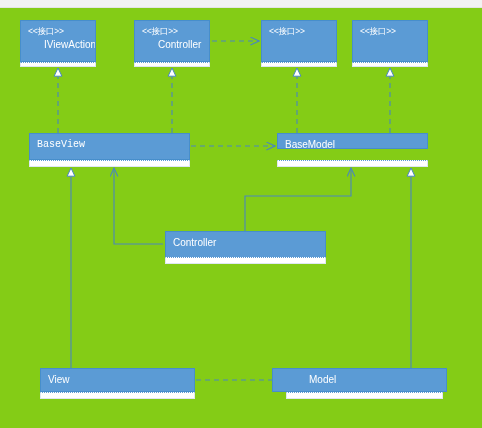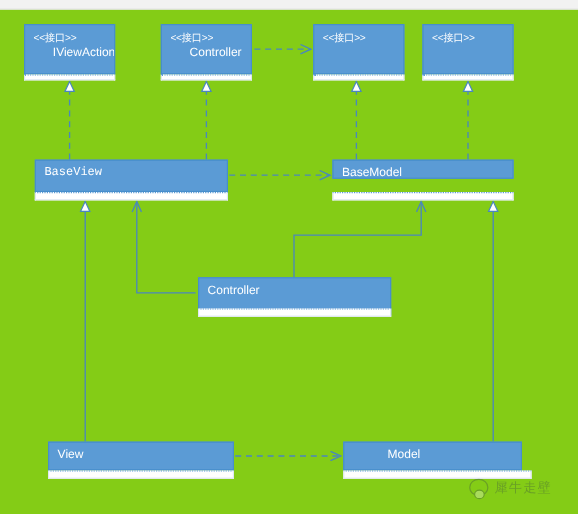--- a/index.html
+++ b/index.html
@@ -178,23 +178,19 @@
   <div class="node" style="left:165px; top:231px; width:161px; height:32px;">
     <div class="nm">Controller</div>
   </div>
   <div class="compart" style="left:165px; top:257px; width:161px; height:7px;"></div>
 
   <div class="node" style="left:40px; top:368px; width:155px; height:24px;">
     <div class="nm">View</div>
   </div>
   <div class="compart" style="left:40px; top:392px; width:155px; height:7px;"></div>
 
-  <div class="node" style="left:286px; top:368px; width:149px; height:24px;padding-left:36px;">
+  <div class="node" style="left:272px; top:368px; width:175px; height:24px;padding-left:36px;">
     <div class="nm">Model</div>
   </div>
   <div class="compart" style="left:286px; top:392px; width:157px; height:7px;"></div>
 
-  <div id="watermark" style="left:391px; top:399px;">
-    <span class="wm-logo"></span>
-    <span>犀牛走壁</span>
-  </div>
 
 </div>
 
 </body></html>

